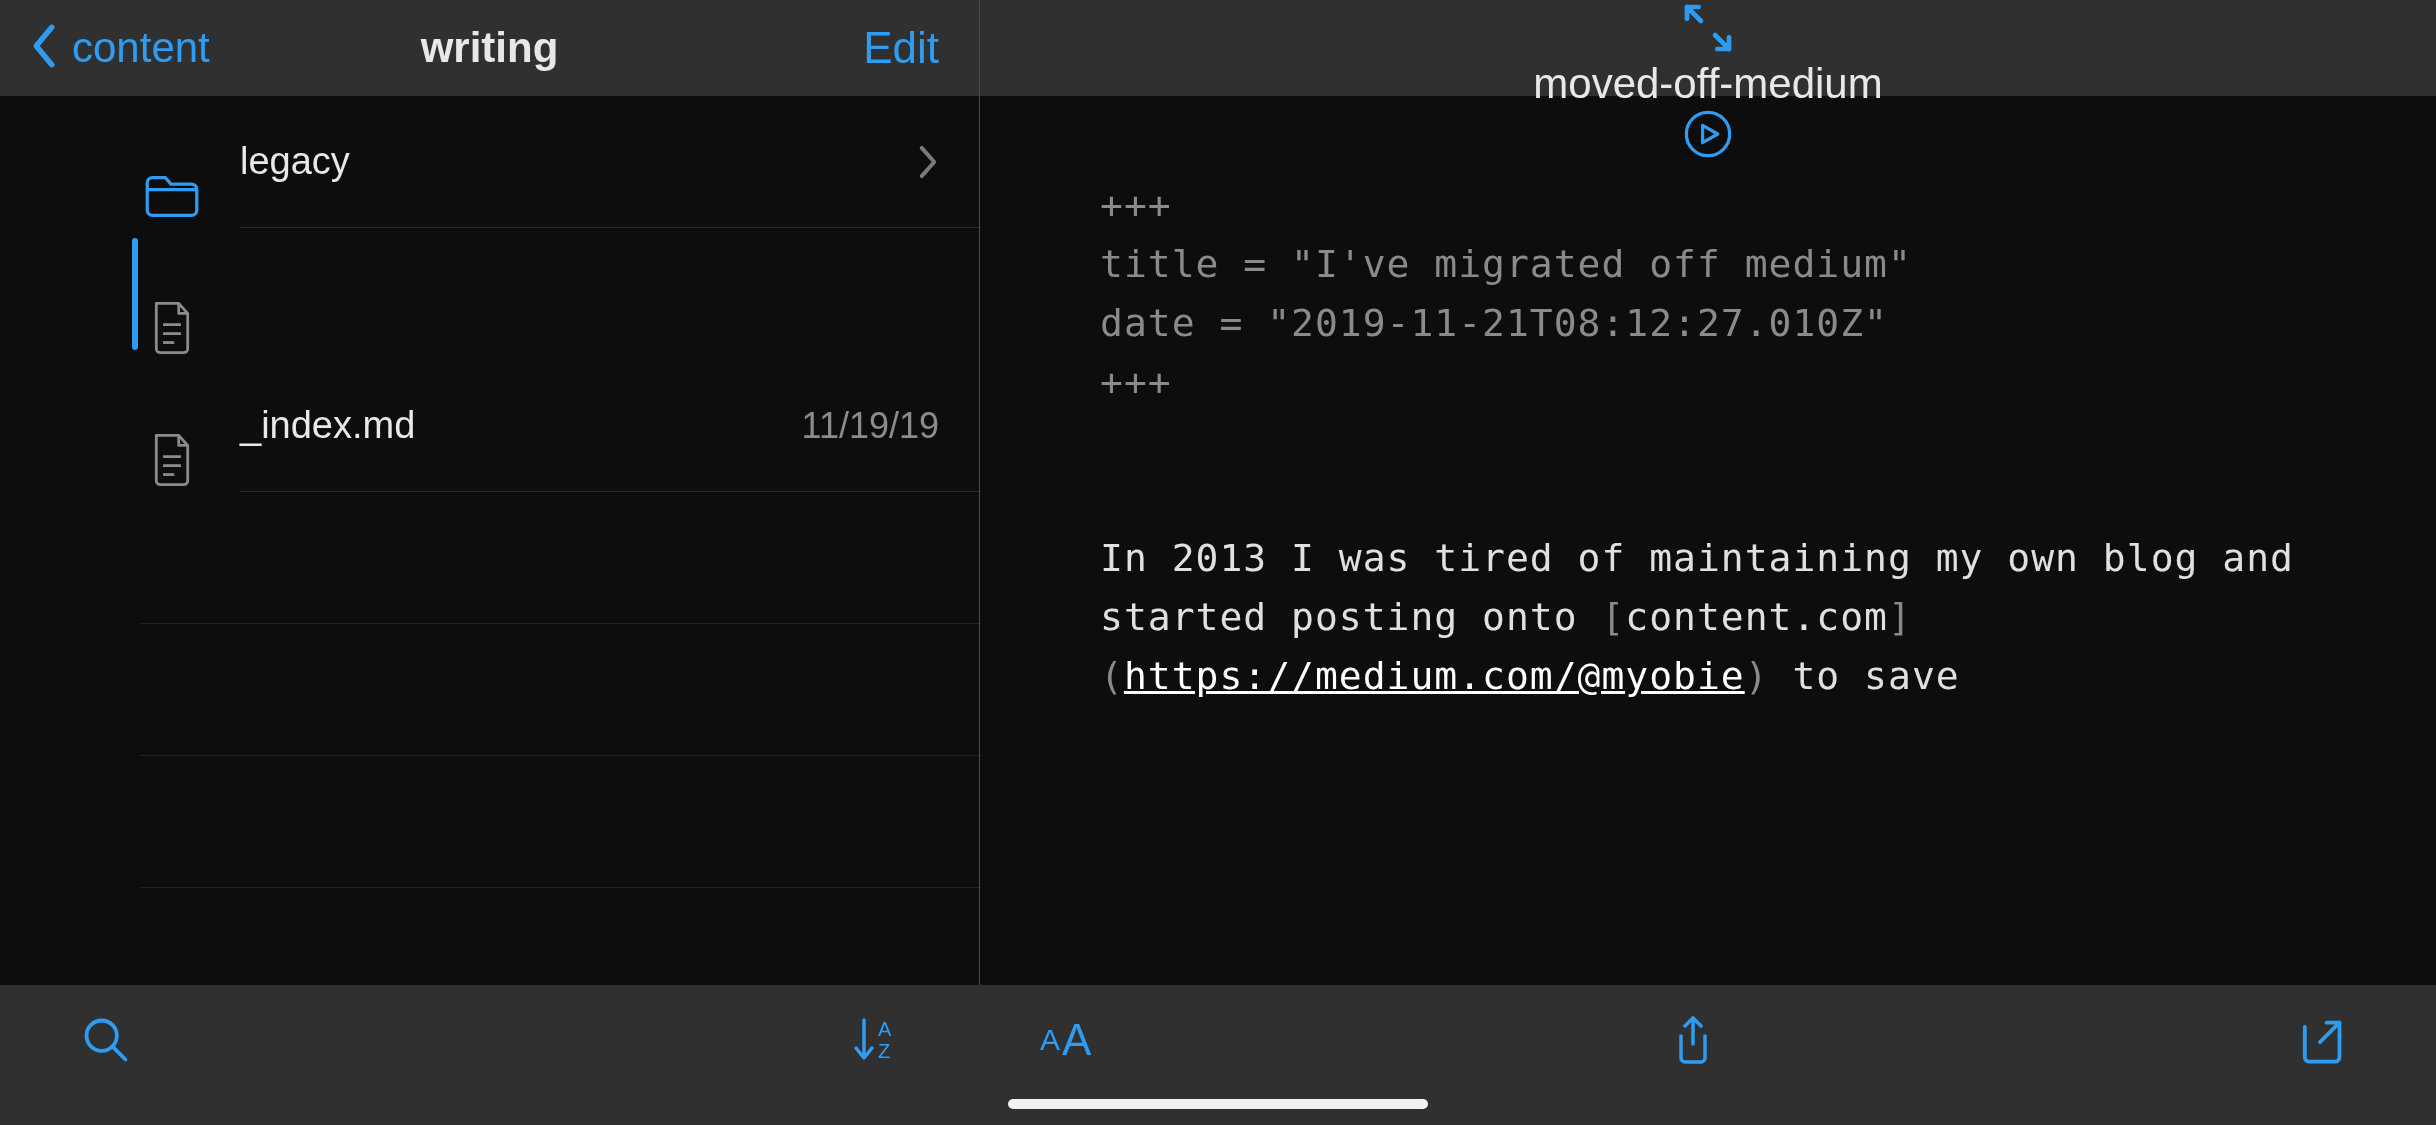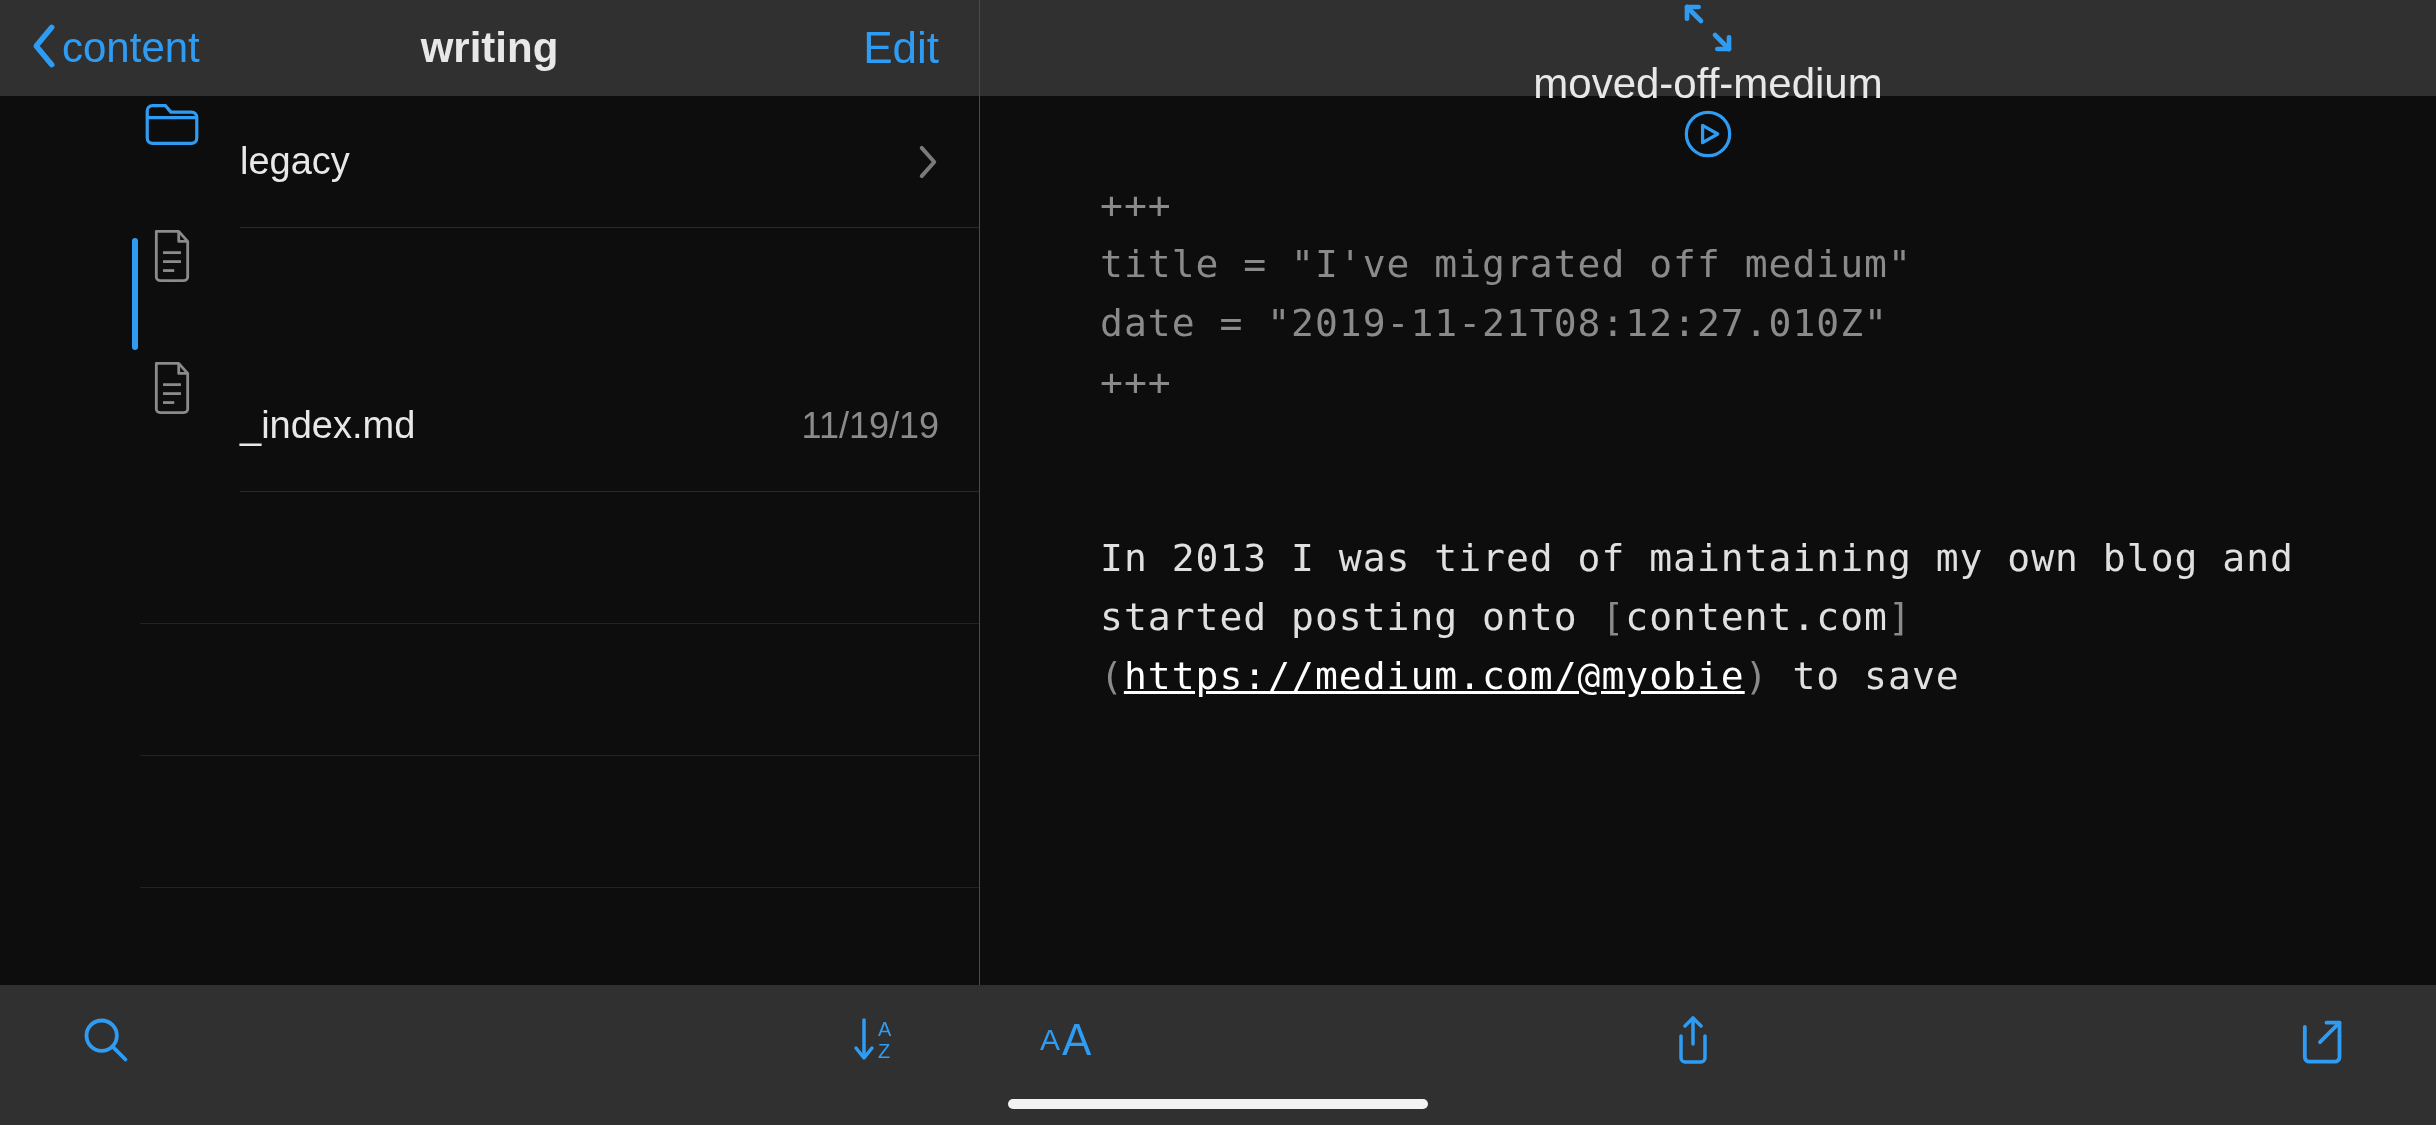--- a/index.html
+++ b/index.html
@@ -34,21 +34,21 @@
     background: #303030;
     display: flex;
     align-items: center;
     padding: 0 40px 0 30px;
     position: relative;
   }
   .back-button {
     display: flex;
     align-items: center;
     color: #2f9cf4;
-    gap: 4px;
+    gap: 14px;
     cursor: pointer;
   }
   .back-button svg {
     width: 28px;
     height: 48px;
   }
   .back-label {
     font-size: 42px;
     color: #2f9cf4;
   }
@@ -67,21 +67,21 @@
     cursor: pointer;
   }
   .file-list {
     flex: 1;
     overflow: auto;
     padding-top: 0;
   }
   .list-item {
     height: 132px;
     display: flex;
-    align-items: flex-start;
+    align-items: flex-end;
     padding-left: 32px;
     position: relative;
     cursor: pointer;
   }
   .list-item .icon-slot {
     width: 80px;
     display: flex;
     align-items: center;
     justify-content: center;
   }

